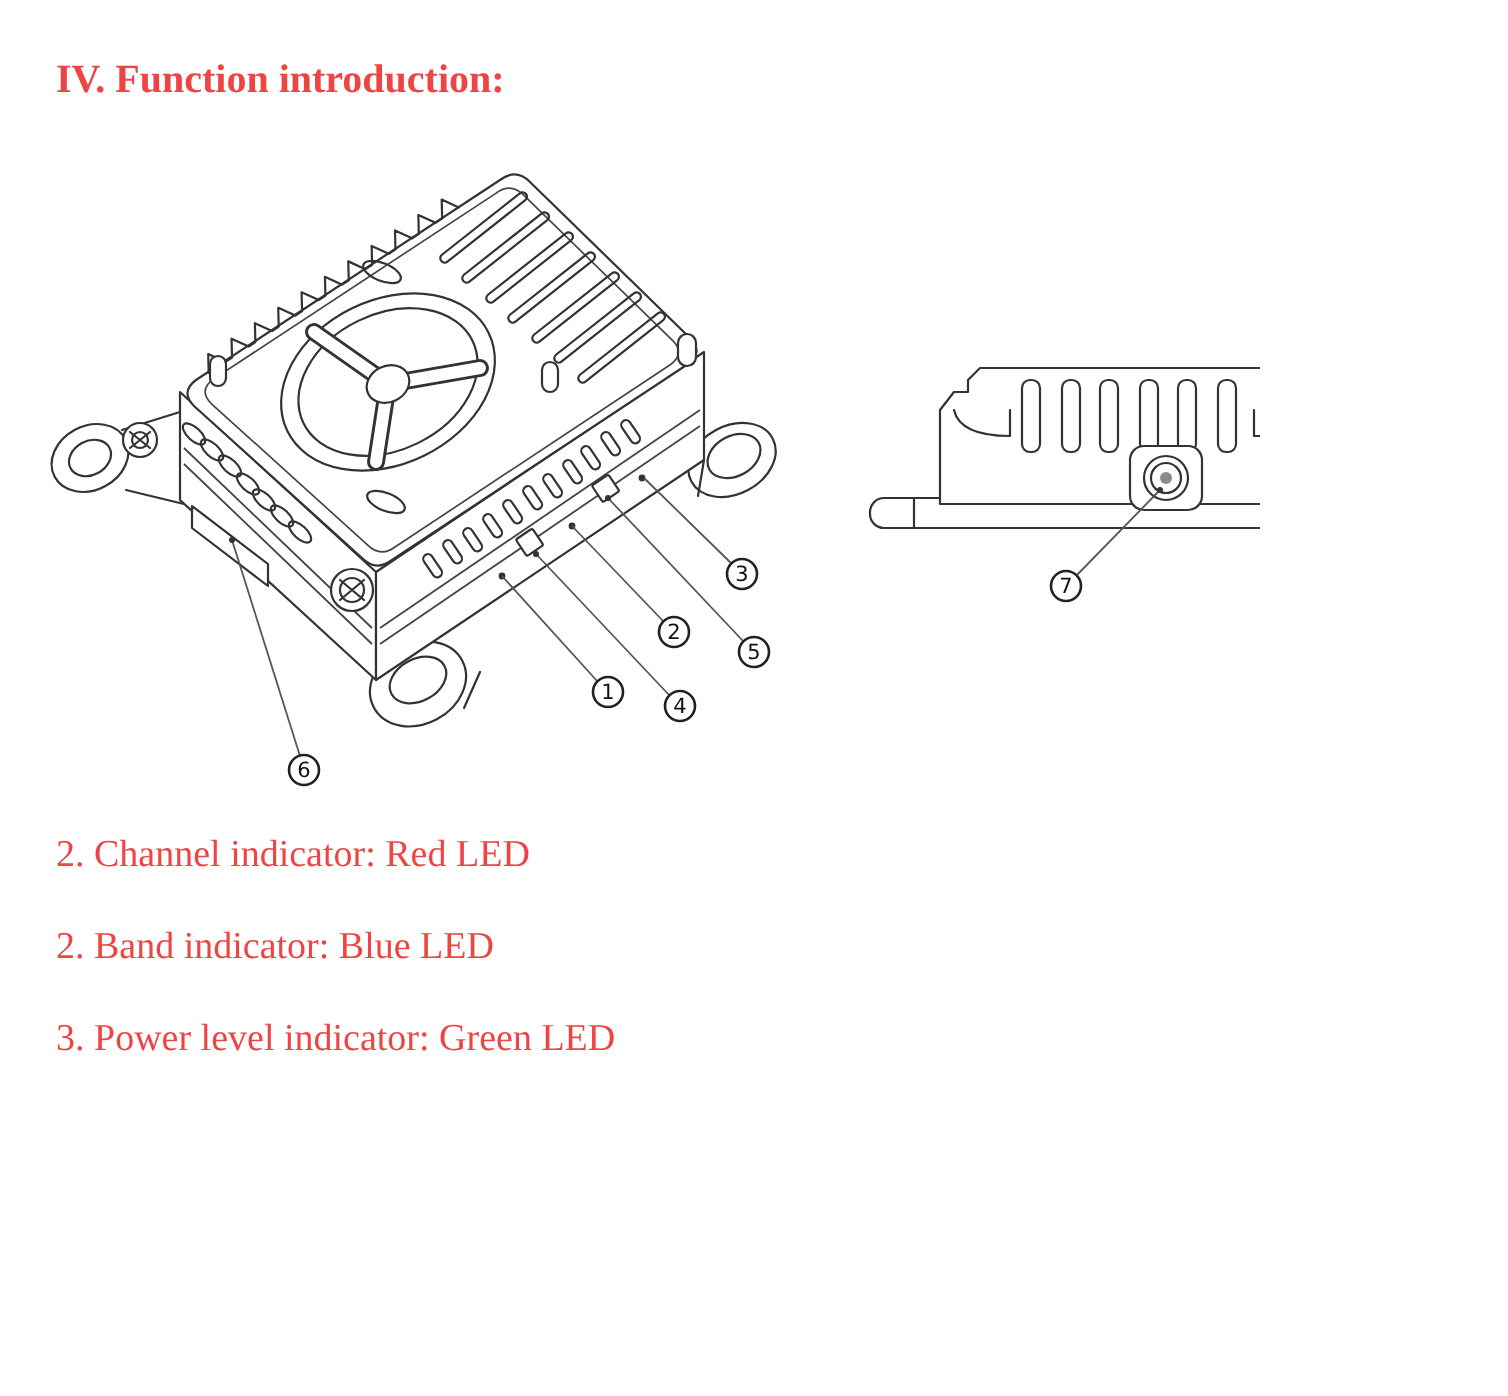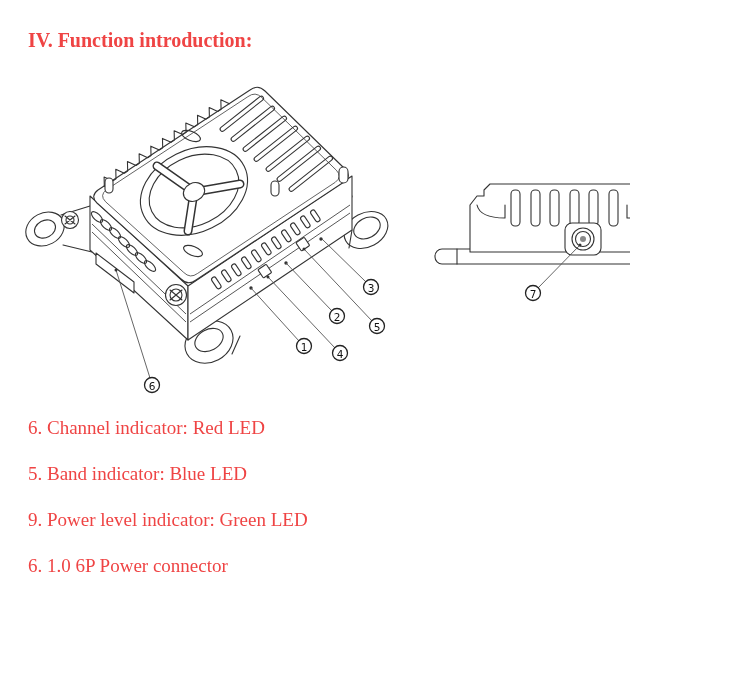--- a/index.html
+++ b/index.html
@@ -231,19 +231,18 @@
       <path class="leader" d="M580,221 L538,264"></path>
       <circle class="dot" cx="580" cy="221" r="1.5"></circle>
       <g class="callout">
         <circle cx="533" cy="269" r="7.5"></circle>
         <text x="533" y="269.5">7</text>
       </g>
     </g>
   </svg>
 
   <div class="legend">
-    <p>6. Channel indicator: Red LED</p>
-    <p>5. Band indicator: Blue LED</p>
-    <p>9. Power level indicator: Green LED</p>
-    <p>6. 1.0 6P Power connector</p>
+    <p>2. Channel indicator: Red LED</p>
+    <p>2. Band indicator: Blue LED</p>
+    <p>3. Power level indicator: Green LED</p>
   </div>
 
 </div>
 
 </body></html>

